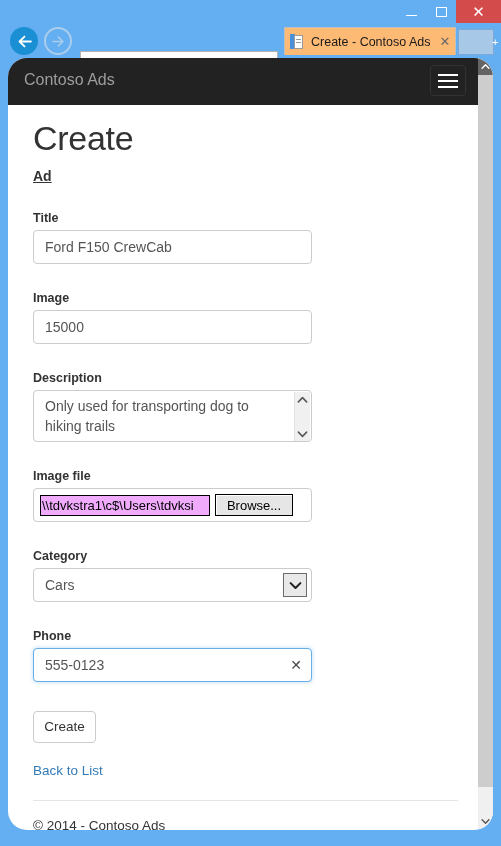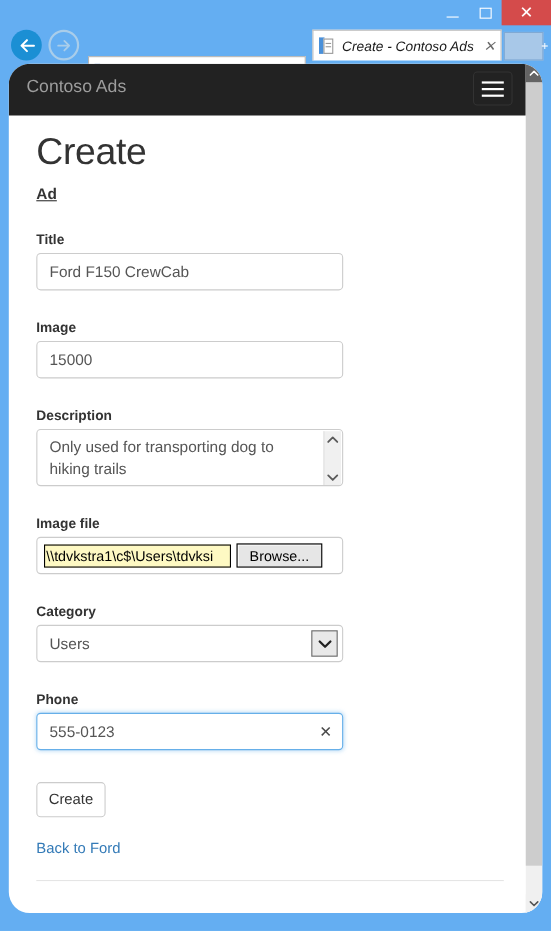--- a/index.html
+++ b/index.html
@@ -90,23 +90,23 @@
   }
   .ab-caret { width: 13px; font-size: 9px; color: #454545; display:flex; align-items:center; justify-content:center;}
 
   
   .tabstrip {
     position: absolute; left: 0; top: 27px; width: 501px; height: 31px;
   }
   .tab {
     position: absolute; left: 284px; top: 0;
     width: 172px; height: 28px;
-    background: #ffffff;
+    background: #fdba74;
     border: 1px solid #bfbfbf; border-bottom: none;
-    display: flex; align-items: center; font-style: italic;
+    display: flex; align-items: center;
   }
   .tab-title {
     flex: 1 1 auto; font-size: 12.5px; color: #1a1a1a;
     overflow: hidden; white-space: nowrap; margin-left: 3px;
   }
   .tab-close {
     flex: 0 0 auto; width: 20px; text-align: center;
     font-size: 13px; color: #6a6a6a;
   }
   .newtab {
@@ -197,21 +197,21 @@
   
   .ffile {
     width: 279px; height: 34px;
     border: 1px solid #cccccc; border-radius: 4px;
     background: #ffffff;
     display: flex; align-items: center; padding: 0 6px;
   }
   .file-path {
     width: 170px; height: 21px;
     border: 1px solid #000000;
-    background: #fef9c3;
+    background: #f0abfc;
     font-size: 13px; color: #000000;
     line-height: 19px; padding: 0 1px;
     overflow: hidden; white-space: nowrap;
     font-family: "Liberation Sans", sans-serif;
   }
   .file-browse {
     margin-left: 5px;
     width: 78px; height: 22px;
     border: 1px solid #000000;
     background: #e6e6e6;
@@ -414,44 +414,45 @@
           <div class="ffile">
             <div class="file-path">\\tdvkstra1\c$\Users\tdvksi</div>
             <div class="file-browse">Browse...</div>
           </div>
         </div>
 
         
         <div class="field">
           <label class="flabel">Category</label>
           <div class="fselect">
-            <span>Users</span>
+            <span>Cars</span>
             <span class="sel-arrow">
               <svg viewBox="0 0 12 8">
                 <path d="M1.5 1.8 L6 6.3 L10.5 1.8" fill="none" stroke="#222222" stroke-width="1.9" stroke-linecap="round" stroke-linejoin="round"></path>
               </svg>
             </span>
           </div>
         </div>
 
         
         <div class="field">
           <label class="flabel">Phone</label>
           <div class="finput focused">
             <span>555-0123</span>
             <span class="clear-x">✕</span>
           </div>
         </div>
 
         <div class="btn-create">Create</div>
 
-        <a class="backlink" href="#">Back to Ford</a>
+        <a class="backlink" href="#">Back to List</a>
       </form>
 
       <div class="footer-rule"></div>
+      <div class="footer-text">© 2014 - Contoso Ads</div>
     </div>
 
     <div class="pscroll">
       <div class="sb-arrow sb-up">
         <svg viewBox="0 0 12 8">
           <path d="M1.5 6.3 L6 1.8 L10.5 6.3" fill="none" stroke="#ffffff" stroke-width="1.9" stroke-linecap="round" stroke-linejoin="round"></path>
         </svg>
       </div>
       <div class="sb-thumb"></div>
       <div class="sb-arrow sb-down">

